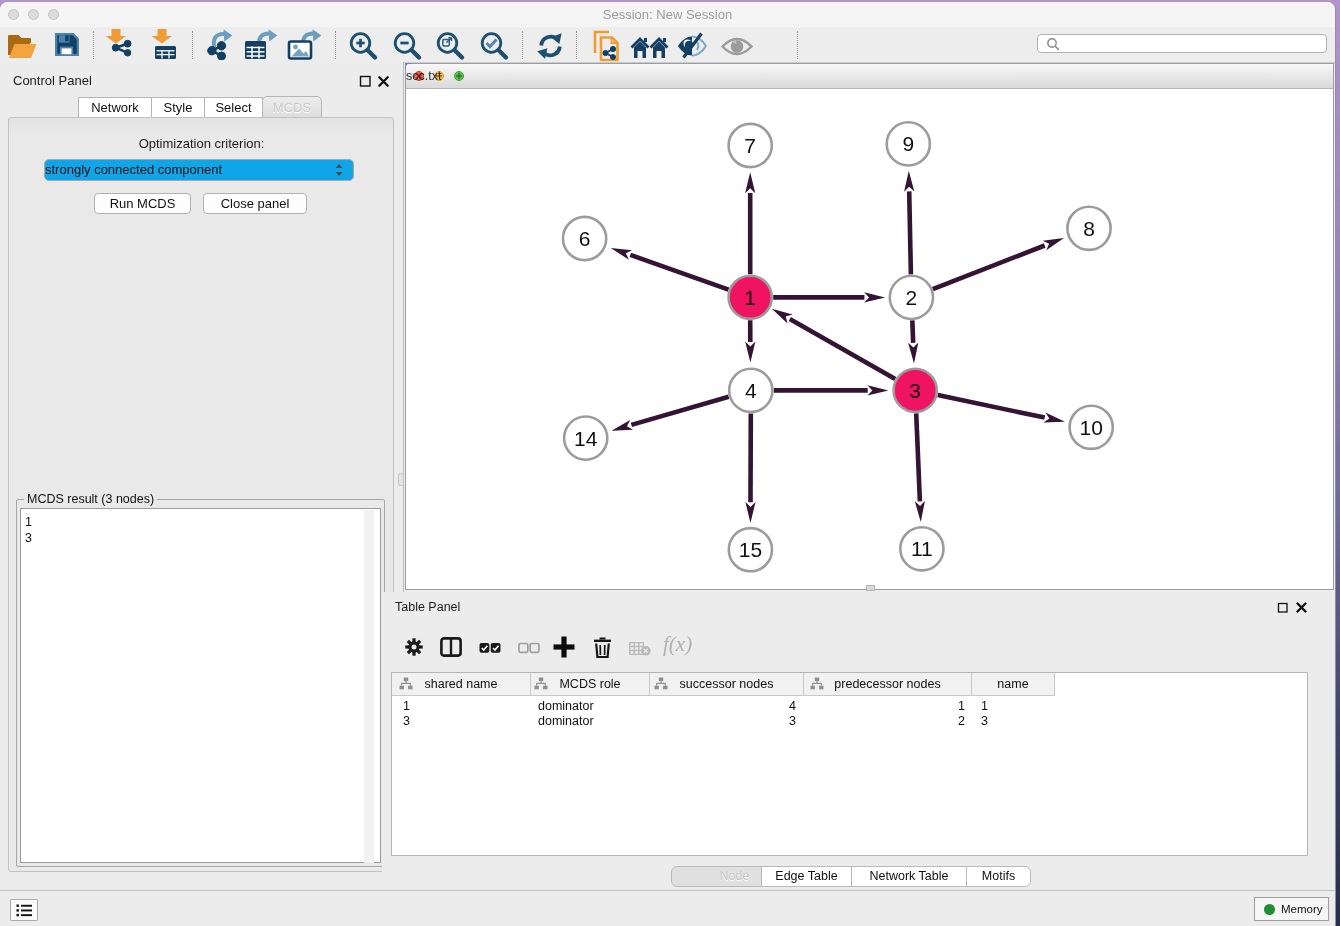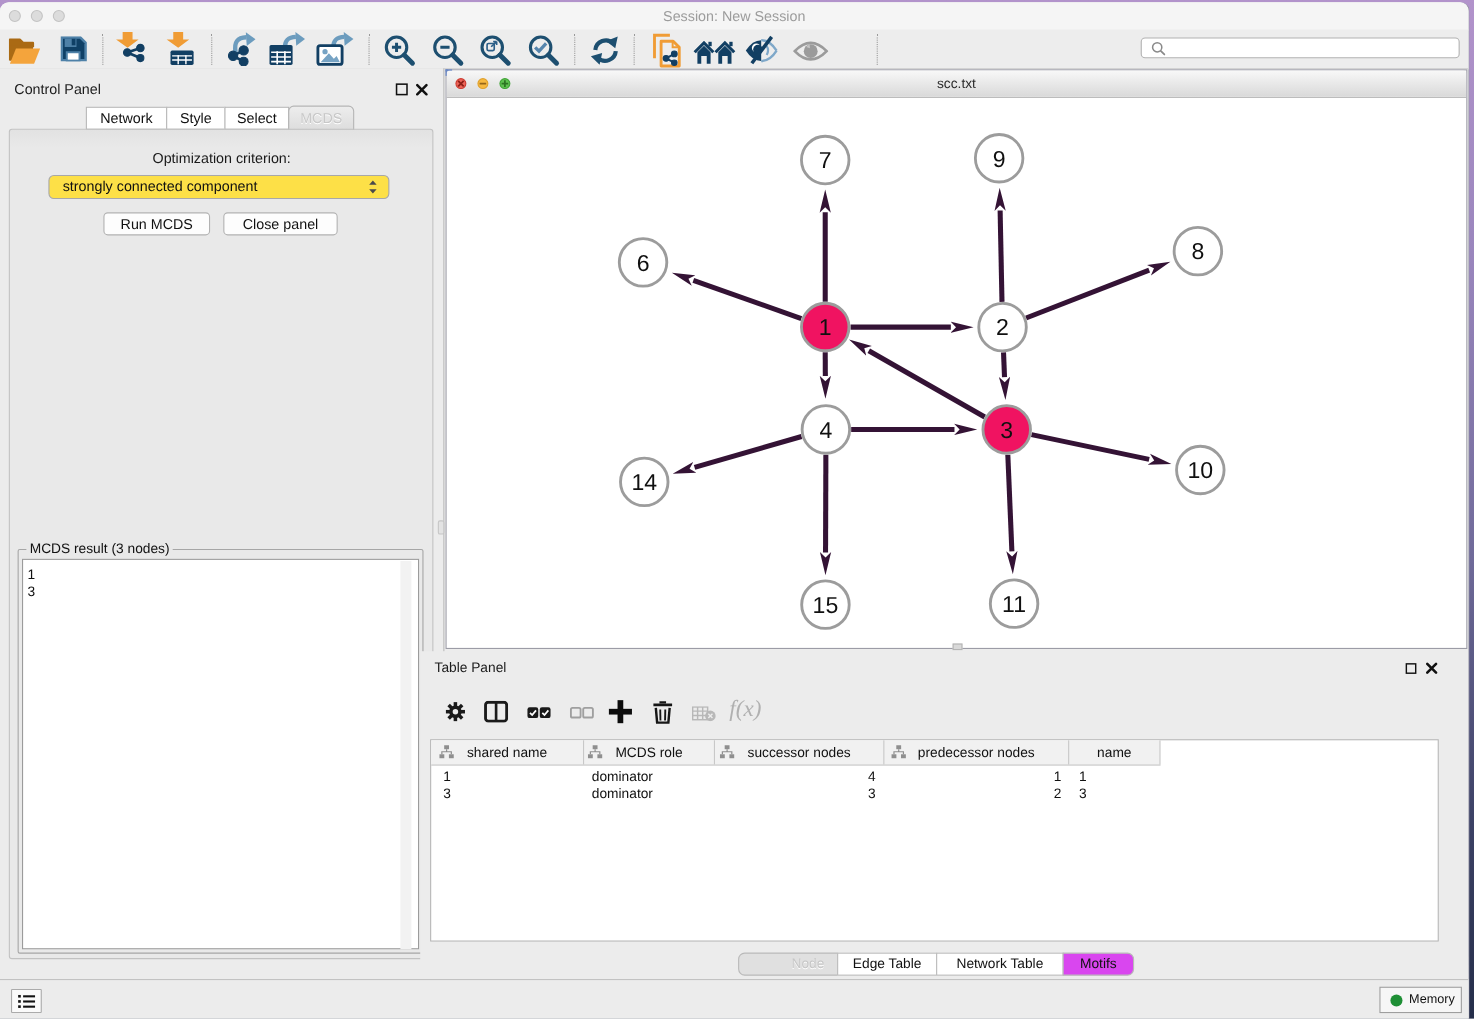--- a/index.html
+++ b/index.html
@@ -32,34 +32,34 @@
   
   .cpanel{position:absolute;left:0;top:60px;width:404px;height:828px;background:#ececec;border-right:1px solid #bcbcbc;box-sizing:border-box;}
   .phead{font-size:13px;color:#1c1c1c;}
   .tabNSS{position:absolute;top:35px;height:21px;background:#fff;border:1px solid #b5b5b5;box-sizing:border-box;
      font-size:13px;color:#111;text-align:center;line-height:19px;}
   .tabMCDS{position:absolute;top:34px;height:23px;background:linear-gradient(#ededed,#dddddd);border:1px solid #b5b5b5;box-sizing:border-box;
      font-size:13px;color:#c8c8c8;text-align:center;line-height:21px;border-radius:5px 5px 0 0;text-shadow:0 1px 0 #fff;}
   .cbody{position:absolute;left:8px;top:55px;width:386px;height:755px;background:#e9e9e9;border:1px solid #c2c2c2;border-radius:3px;box-sizing:border-box;
      background:linear-gradient(180deg,#e2e2e2 0px,#e9e9e9 16px,#e9e9e9 100%);}
   .optlabel{position:absolute;left:0;top:74px;width:100%;text-align:center;font-size:13px;color:#1a1a1a;}
-  .dropdown{position:absolute;left:44px;top:97px;width:310px;height:22px;background:#fde047;border:1px solid #a8a8a8;border-radius:5px;box-sizing:border-box;
-     font-size:13px;color:#111;line-height:20px;padding-left:12px;}
+  .dropdown{position:absolute;left:44px;top:97px;width:310px;height:22px;background:#0ea5e9;border:1px solid #a8a8a8;border-radius:5px;box-sizing:border-box;
+     font-size:13px;color:#111;line-height:20px;}
   .btn{position:absolute;top:131px;height:21px;background:#fdfdfd;border:1px solid #b2b2b2;border-radius:4px;box-sizing:border-box;
      font-size:13px;color:#111;text-align:center;line-height:19px;}
   .fieldset{position:absolute;left:16px;top:437px;width:367px;height:366px;border:1px solid #a6a6a6;border-radius:2px;}
   .legend{position:absolute;left:7px;top:-8px;background:#e9e9e9;padding:0 3px;font-size:12.5px;color:#111;}
   .resultbox{position:absolute;left:3px;top:8px;width:361px;height:355px;background:#fff;border:1px solid #9b9b9b;box-sizing:border-box;}
   .rscroll{position:absolute;right:6px;top:1px;width:10px;height:353px;background:#f2f2f2;}
   .rline{position:absolute;left:4px;font-size:12.5px;color:#111;}
   
   .netwin{position:absolute;left:405px;top:61px;width:929px;height:527px;background:#fff;border:1px solid #9c9ca6;box-sizing:border-box;}
   .nettitle{position:absolute;left:0;top:0;width:100%;height:24px;background:linear-gradient(#f8f8f8,#d9d9d9);border-bottom:1px solid #b5b5b5;border-radius:3px 3px 0 0;}
   .ntl{position:absolute;top:7px;width:10px;height:10px;border-radius:50%;box-sizing:border-box;}
-  .ntext{position:absolute;top:5px;left:0;width:100%;text-align:center;font-size:12.5px;color:#2b2b2b;}
+  .ntext{position:absolute;top:5px;left:0;width:100%;font-size:12.5px;color:#2b2b2b;}
   
   .tpanel{position:absolute;left:382px;top:590px;width:931px;height:298px;background:#ececec;}
   .tptitle{position:absolute;left:13px;top:8px;font-size:12.5px;color:#1c1c1c;}
   .ttable{position:absolute;left:9px;top:80px;width:917px;height:184px;background:#fff;border:1px solid #b5b5b5;box-sizing:border-box;}
   .thead{position:absolute;left:0;top:0;height:23px;background:#f1f1f1;border-bottom:1px solid #c8c8c8;box-sizing:border-box;}
   .thcell{position:absolute;top:0;height:22px;border-right:1px solid #c8c8c8;box-sizing:border-box;font-size:12.5px;color:#111;text-align:center;line-height:22px;}
   .trow{position:absolute;font-size:12.5px;color:#111;height:15px;line-height:15px;}
   .btabs{position:absolute;top:274px;height:21px;box-sizing:border-box;font-size:12.5px;text-align:center;line-height:19px;}
   
   .statusbar{position:absolute;left:0;top:888px;width:1335px;height:36px;background:#ececec;border-top:1px solid #c2c2c2;box-sizing:border-box;text-align:right;}
@@ -442,21 +442,21 @@
       <div class="trow" style="left:589px;top:26px;">1</div>
       <div class="trow" style="left:11px;top:41px;">3</div>
       <div class="trow" style="left:146px;top:41px;">dominator</div>
       <div class="trow" style="left:258px;top:41px;width:146px;text-align:right;">3</div>
       <div class="trow" style="left:412px;top:41px;width:161px;text-align:right;">2</div>
       <div class="trow" style="left:589px;top:41px;">3</div>
     </div>
     <div class="btabs" style="left:289px;width:91px;background:#e0e0e0;border:1px solid #b9b9b9;border-radius:6px 0 0 6px;color:#c6c6c6;text-shadow:0 1px 0 #fff;padding-left:36px;">Node Table</div>
     <div class="btabs" style="left:379px;width:91px;background:#fff;border:1px solid #b9b9b9;color:#111;">Edge Table</div>
     <div class="btabs" style="left:469px;width:116px;background:#fff;border:1px solid #b9b9b9;color:#111;">Network Table</div>
-    <div class="btabs" style="left:584px;width:65px;background:#d946ef;border:1px solid #b9b9b9;border-radius:0 6px 6px 0;color:#111;">Motifs</div>
+    <div class="btabs" style="left:584px;width:65px;background:#ffffff;border:1px solid #b9b9b9;border-radius:0 6px 6px 0;color:#111;">Motifs</div>
   </div>
   <div class="statusbar">
     <div style="position:absolute;left:10px;top:8px;width:28px;height:22px;background:#fafafa;border:1px solid #ababab;box-sizing:border-box;border-radius:1px;">
       <svg width="16" height="13" style="position:absolute;left:5px;top:4px;" viewBox="0 0 16 13">
         <rect x="0.5" y="0.5" width="2.4" height="2.4" fill="#111"></rect>
           <rect x="5" y="0.8" width="11" height="1.9" fill="#111"></rect>
         <rect x="0.5" y="5.2" width="2.4" height="2.4" fill="#111"></rect>
           <rect x="5" y="5.5" width="11" height="1.9" fill="#111"></rect>
         <rect x="0.5" y="9.9" width="2.4" height="2.4" fill="#111"></rect>
           <rect x="5" y="10.2" width="11" height="1.9" fill="#111"></rect>

